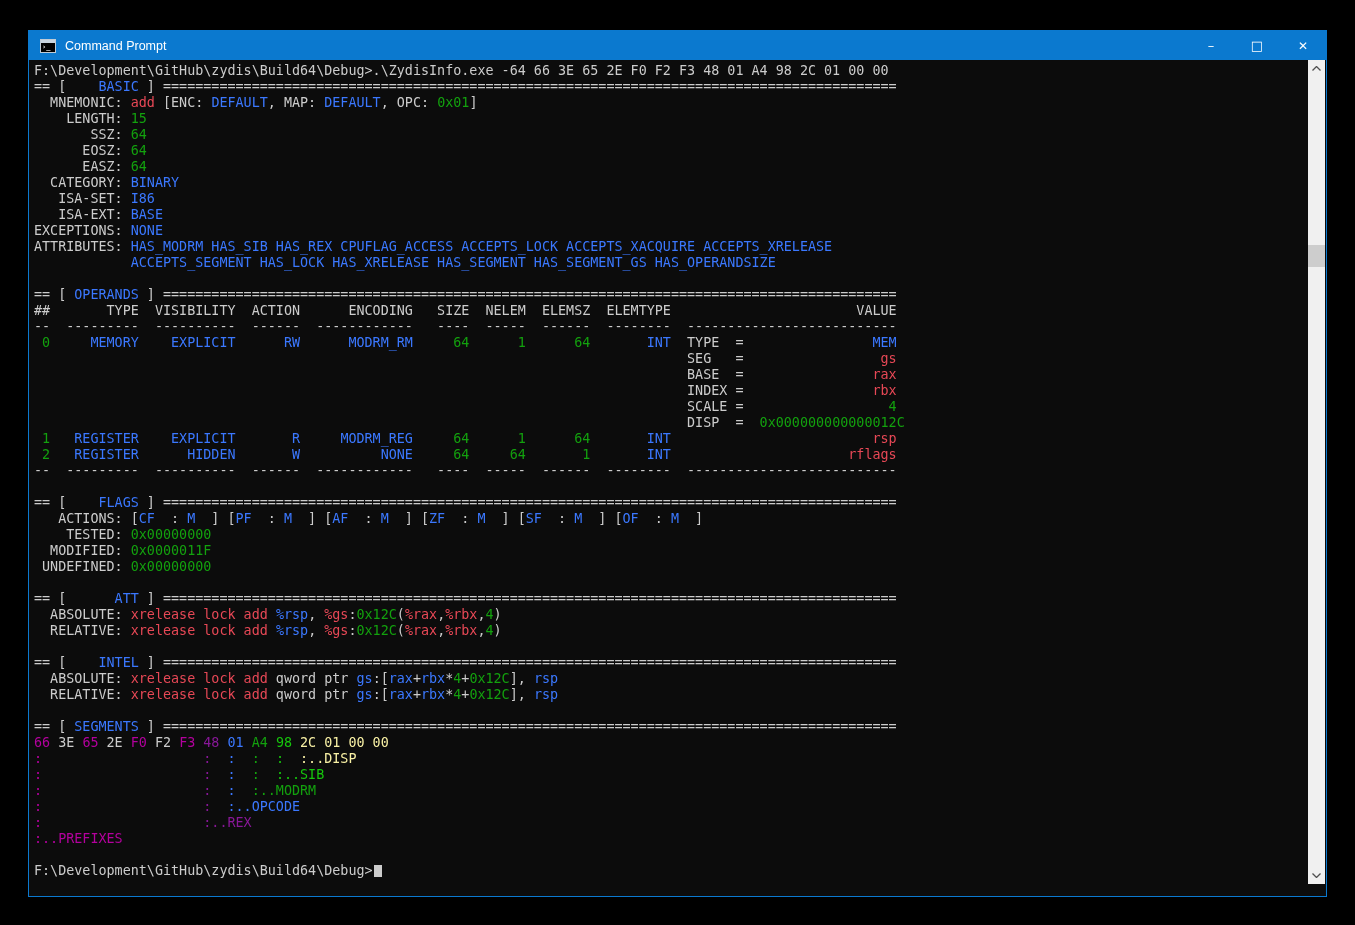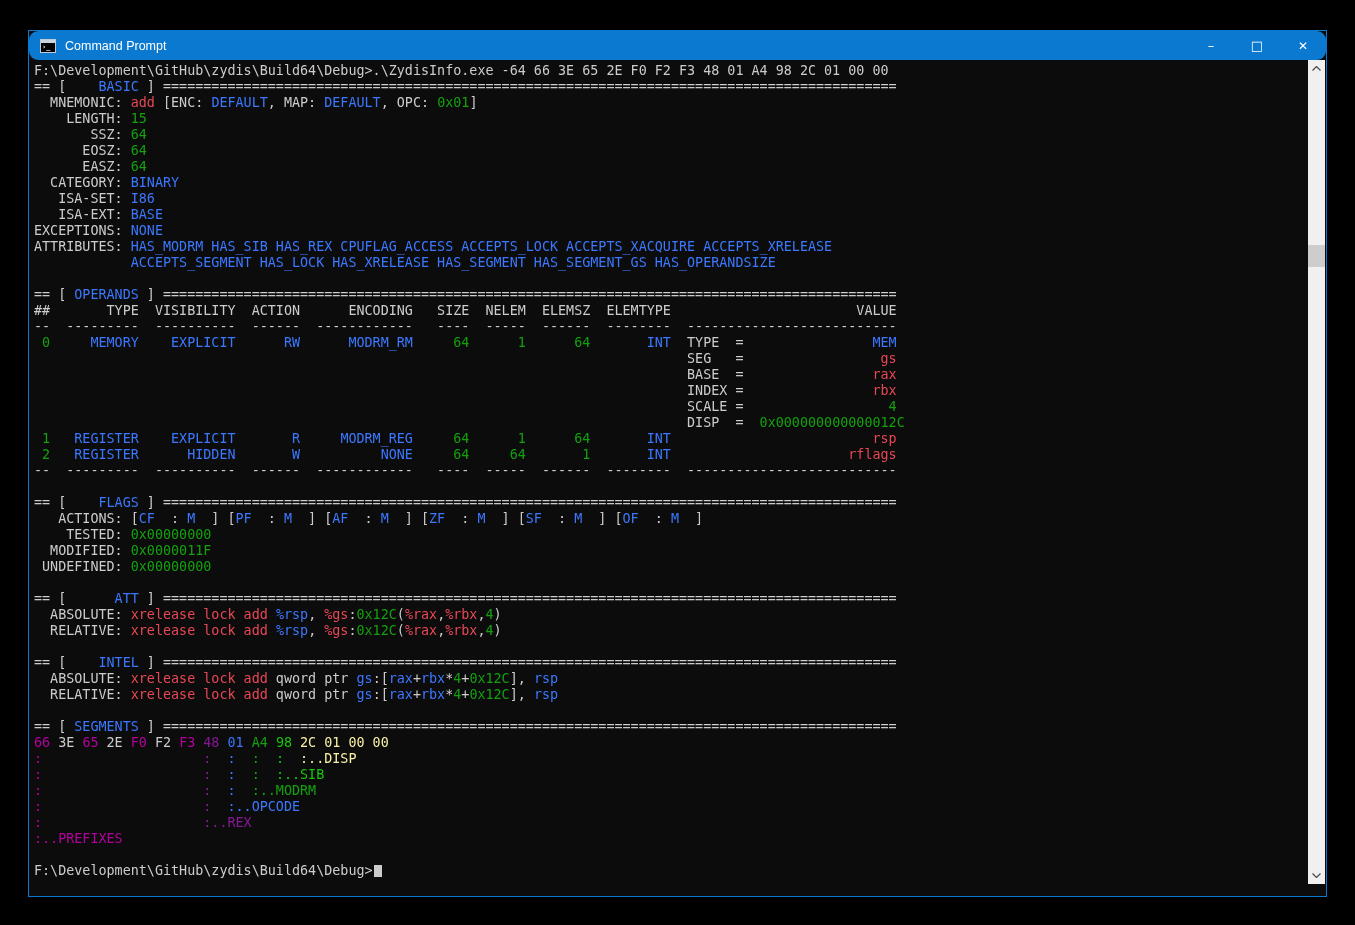--- a/index.html
+++ b/index.html
@@ -34,21 +34,21 @@
     align-items:center;justify-content:center;}
   .sb-btn.up{top:0;}
   .sb-btn.down{bottom:0;}
   .sb-thumb{position:absolute;left:0;width:17px;top:185px;height:22px;background:#CDCDCD;}
 </style>
 </head>
 <body>
 
 <div class="window">
 
-  <div class="titlebar" style="background: rgb(11, 121, 207); border-radius: 9px;">
+  <div class="titlebar" style="background: rgb(11, 121, 207);">
     <span class="cmd-icon"></span>
     <span class="title-text">Command Prompt</span>
     <span class="win-btn">–</span>
     <span class="win-btn">□</span>
     <span class="win-btn close">✕</span>
   </div>
 
   <div class="console" style="background: rgb(12, 12, 12);"><div class="line"><span style="color: rgb(204, 204, 204);">F:\Development\GitHub\zydis\Build64\Debug&gt;.\ZydisInfo.exe -64 66 3E 65 2E F0 F2 F3 48 01 A4 98 2C 01 00 00</span></div><div class="line"><span style="color: rgb(204, 204, 204);">== [</span><span style="color: rgb(59, 120, 255);">    BASIC</span><span style="color: rgb(204, 204, 204);"> ] </span><span style="color: rgb(204, 204, 204);">===========================================================================================</span></div><div class="line"><span style="color: rgb(204, 204, 204);">  MNEMONIC: </span><span style="color: rgb(231, 72, 86);">add</span><span style="color: rgb(204, 204, 204);"> [ENC: </span><span style="color: rgb(59, 120, 255);">DEFAULT</span><span style="color: rgb(204, 204, 204);">, MAP: </span><span style="color: rgb(59, 120, 255);">DEFAULT</span><span style="color: rgb(204, 204, 204);">, OPC: </span><span style="color: rgb(19, 161, 14);">0x01</span><span style="color: rgb(204, 204, 204);">]</span></div><div class="line"><span style="color: rgb(204, 204, 204);">    LENGTH: </span><span style="color: rgb(19, 161, 14);">15</span></div><div class="line"><span style="color: rgb(204, 204, 204);">       SSZ: </span><span style="color: rgb(19, 161, 14);">64</span></div><div class="line"><span style="color: rgb(204, 204, 204);">      EOSZ: </span><span style="color: rgb(19, 161, 14);">64</span></div><div class="line"><span style="color: rgb(204, 204, 204);">      EASZ: </span><span style="color: rgb(19, 161, 14);">64</span></div><div class="line"><span style="color: rgb(204, 204, 204);">  CATEGORY: </span><span style="color: rgb(59, 120, 255);">BINARY</span></div><div class="line"><span style="color: rgb(204, 204, 204);">   ISA-SET: </span><span style="color: rgb(59, 120, 255);">I86</span></div><div class="line"><span style="color: rgb(204, 204, 204);">   ISA-EXT: </span><span style="color: rgb(59, 120, 255);">BASE</span></div><div class="line"><span style="color: rgb(204, 204, 204);">EXCEPTIONS: </span><span style="color: rgb(59, 120, 255);">NONE</span></div><div class="line"><span style="color: rgb(204, 204, 204);">ATTRIBUTES: </span><span style="color: rgb(59, 120, 255);">HAS_MODRM HAS_SIB HAS_REX CPUFLAG_ACCESS ACCEPTS_LOCK ACCEPTS_XACQUIRE ACCEPTS_XRELEASE</span></div><div class="line"><span style="color: rgb(204, 204, 204);">            </span><span style="color: rgb(59, 120, 255);">ACCEPTS_SEGMENT HAS_LOCK HAS_XRELEASE HAS_SEGMENT HAS_SEGMENT_GS HAS_OPERANDSIZE</span></div><div class="line"></div><div class="line"><span style="color: rgb(204, 204, 204);">== [</span><span style="color: rgb(59, 120, 255);"> OPERANDS</span><span style="color: rgb(204, 204, 204);"> ] </span><span style="color: rgb(204, 204, 204);">===========================================================================================</span></div><div class="line"><span style="color: rgb(204, 204, 204);">##</span><span style="color: rgb(204, 204, 204);">       </span><span style="color: rgb(204, 204, 204);">TYPE  VISIBILITY  ACTION</span><span style="color: rgb(204, 204, 204);">      </span><span style="color: rgb(204, 204, 204);">ENCODING   SIZE  NELEM  ELEMSZ  ELEMTYPE</span><span style="color: rgb(204, 204, 204);">                       </span><span style="color: rgb(204, 204, 204);">VALUE</span></div><div class="line"><span style="color: rgb(204, 204, 204);">--  ---------  ----------  ------  ------------   ----  -----  ------  --------  --------------------------</span></div><div class="line"><span style="color: rgb(19, 161, 14);"> 0</span><span style="color: rgb(204, 204, 204);">     </span><span style="color: rgb(59, 120, 255);">MEMORY</span><span style="color: rgb(204, 204, 204);">    </span><span style="color: rgb(59, 120, 255);">EXPLICIT</span><span style="color: rgb(204, 204, 204);">      </span><span style="color: rgb(59, 120, 255);">RW</span><span style="color: rgb(204, 204, 204);">      </span><span style="color: rgb(59, 120, 255);">MODRM_RM</span><span style="color: rgb(204, 204, 204);">     </span><span style="color: rgb(19, 161, 14);">64</span><span style="color: rgb(204, 204, 204);">      </span><span style="color: rgb(19, 161, 14);">1</span><span style="color: rgb(204, 204, 204);">      </span><span style="color: rgb(19, 161, 14);">64</span><span style="color: rgb(204, 204, 204);">       </span><span style="color: rgb(59, 120, 255);">INT</span><span style="color: rgb(204, 204, 204);">  TYPE  =</span><span style="color: rgb(204, 204, 204);">                </span><span style="color: rgb(59, 120, 255);">MEM</span></div><div class="line"><span style="color: rgb(204, 204, 204);">                                                                                 </span><span style="color: rgb(204, 204, 204);">SEG   =</span><span style="color: rgb(204, 204, 204);">                 </span><span style="color: rgb(231, 72, 86);">gs</span></div><div class="line"><span style="color: rgb(204, 204, 204);">                                                                                 </span><span style="color: rgb(204, 204, 204);">BASE  =</span><span style="color: rgb(204, 204, 204);">                </span><span style="color: rgb(231, 72, 86);">rax</span></div><div class="line"><span style="color: rgb(204, 204, 204);">                                                                                 </span><span style="color: rgb(204, 204, 204);">INDEX =</span><span style="color: rgb(204, 204, 204);">                </span><span style="color: rgb(231, 72, 86);">rbx</span></div><div class="line"><span style="color: rgb(204, 204, 204);">                                                                                 </span><span style="color: rgb(204, 204, 204);">SCALE =</span><span style="color: rgb(204, 204, 204);">                  </span><span style="color: rgb(19, 161, 14);">4</span></div><div class="line"><span style="color: rgb(204, 204, 204);">                                                                                 </span><span style="color: rgb(204, 204, 204);">DISP  =</span><span style="color: rgb(204, 204, 204);">  </span><span style="color: rgb(19, 161, 14);">0x000000000000012C</span></div><div class="line"><span style="color: rgb(19, 161, 14);"> 1</span><span style="color: rgb(204, 204, 204);">   </span><span style="color: rgb(59, 120, 255);">REGISTER</span><span style="color: rgb(204, 204, 204);">    </span><span style="color: rgb(59, 120, 255);">EXPLICIT</span><span style="color: rgb(204, 204, 204);">       </span><span style="color: rgb(59, 120, 255);">R</span><span style="color: rgb(204, 204, 204);">     </span><span style="color: rgb(59, 120, 255);">MODRM_REG</span><span style="color: rgb(204, 204, 204);">     </span><span style="color: rgb(19, 161, 14);">64</span><span style="color: rgb(204, 204, 204);">      </span><span style="color: rgb(19, 161, 14);">1</span><span style="color: rgb(204, 204, 204);">      </span><span style="color: rgb(19, 161, 14);">64</span><span style="color: rgb(204, 204, 204);">       </span><span style="color: rgb(59, 120, 255);">INT</span><span style="color: rgb(204, 204, 204);">                         </span><span style="color: rgb(231, 72, 86);">rsp</span></div><div class="line"><span style="color: rgb(19, 161, 14);"> 2</span><span style="color: rgb(204, 204, 204);">   </span><span style="color: rgb(59, 120, 255);">REGISTER</span><span style="color: rgb(204, 204, 204);">      </span><span style="color: rgb(59, 120, 255);">HIDDEN</span><span style="color: rgb(204, 204, 204);">       </span><span style="color: rgb(59, 120, 255);">W</span><span style="color: rgb(204, 204, 204);">          </span><span style="color: rgb(59, 120, 255);">NONE</span><span style="color: rgb(204, 204, 204);">     </span><span style="color: rgb(19, 161, 14);">64</span><span style="color: rgb(204, 204, 204);">     </span><span style="color: rgb(19, 161, 14);">64</span><span style="color: rgb(204, 204, 204);">       </span><span style="color: rgb(19, 161, 14);">1</span><span style="color: rgb(204, 204, 204);">       </span><span style="color: rgb(59, 120, 255);">INT</span><span style="color: rgb(204, 204, 204);">                      </span><span style="color: rgb(231, 72, 86);">rflags</span></div><div class="line"><span style="color: rgb(204, 204, 204);">--  ---------  ----------  ------  ------------   ----  -----  ------  --------  --------------------------</span></div><div class="line"></div><div class="line"><span style="color: rgb(204, 204, 204);">== [</span><span style="color: rgb(59, 120, 255);">    FLAGS</span><span style="color: rgb(204, 204, 204);"> ] </span><span style="color: rgb(204, 204, 204);">===========================================================================================</span></div><div class="line"><span style="color: rgb(204, 204, 204);">   ACTIONS: [</span><span style="color: rgb(59, 120, 255);">CF</span><span style="color: rgb(204, 204, 204);">  : </span><span style="color: rgb(59, 120, 255);">M</span><span style="color: rgb(204, 204, 204);">  ] [</span><span style="color: rgb(59, 120, 255);">PF</span><span style="color: rgb(204, 204, 204);">  : </span><span style="color: rgb(59, 120, 255);">M</span><span style="color: rgb(204, 204, 204);">  ] [</span><span style="color: rgb(59, 120, 255);">AF</span><span style="color: rgb(204, 204, 204);">  : </span><span style="color: rgb(59, 120, 255);">M</span><span style="color: rgb(204, 204, 204);">  ] [</span><span style="color: rgb(59, 120, 255);">ZF</span><span style="color: rgb(204, 204, 204);">  : </span><span style="color: rgb(59, 120, 255);">M</span><span style="color: rgb(204, 204, 204);">  ] [</span><span style="color: rgb(59, 120, 255);">SF</span><span style="color: rgb(204, 204, 204);">  : </span><span style="color: rgb(59, 120, 255);">M</span><span style="color: rgb(204, 204, 204);">  ] [</span><span style="color: rgb(59, 120, 255);">OF</span><span style="color: rgb(204, 204, 204);">  : </span><span style="color: rgb(59, 120, 255);">M</span><span style="color: rgb(204, 204, 204);">  ]</span></div><div class="line"><span style="color: rgb(204, 204, 204);">    TESTED: </span><span style="color: rgb(19, 161, 14);">0x00000000</span></div><div class="line"><span style="color: rgb(204, 204, 204);">  MODIFIED: </span><span style="color: rgb(19, 161, 14);">0x0000011F</span></div><div class="line"><span style="color: rgb(204, 204, 204);"> UNDEFINED: </span><span style="color: rgb(19, 161, 14);">0x00000000</span></div><div class="line"></div><div class="line"><span style="color: rgb(204, 204, 204);">== [</span><span style="color: rgb(59, 120, 255);">      ATT</span><span style="color: rgb(204, 204, 204);"> ] </span><span style="color: rgb(204, 204, 204);">===========================================================================================</span></div><div class="line"><span style="color: rgb(204, 204, 204);">  ABSOLUTE: </span><span style="color: rgb(231, 72, 86);">xrelease lock add</span><span style="color: rgb(204, 204, 204);"> </span><span style="color: rgb(59, 120, 255);">%rsp</span><span style="color: rgb(204, 204, 204);">, </span><span style="color: rgb(231, 72, 86);">%gs</span><span style="color: rgb(204, 204, 204);">:</span><span style="color: rgb(19, 161, 14);">0x12C</span><span style="color: rgb(204, 204, 204);">(</span><span style="color: rgb(231, 72, 86);">%rax</span><span style="color: rgb(204, 204, 204);">,</span><span style="color: rgb(231, 72, 86);">%rbx</span><span style="color: rgb(204, 204, 204);">,</span><span style="color: rgb(19, 161, 14);">4</span><span style="color: rgb(204, 204, 204);">)</span></div><div class="line"><span style="color: rgb(204, 204, 204);">  RELATIVE: </span><span style="color: rgb(231, 72, 86);">xrelease lock add</span><span style="color: rgb(204, 204, 204);"> </span><span style="color: rgb(59, 120, 255);">%rsp</span><span style="color: rgb(204, 204, 204);">, </span><span style="color: rgb(231, 72, 86);">%gs</span><span style="color: rgb(204, 204, 204);">:</span><span style="color: rgb(19, 161, 14);">0x12C</span><span style="color: rgb(204, 204, 204);">(</span><span style="color: rgb(231, 72, 86);">%rax</span><span style="color: rgb(204, 204, 204);">,</span><span style="color: rgb(231, 72, 86);">%rbx</span><span style="color: rgb(204, 204, 204);">,</span><span style="color: rgb(19, 161, 14);">4</span><span style="color: rgb(204, 204, 204);">)</span></div><div class="line"></div><div class="line"><span style="color: rgb(204, 204, 204);">== [</span><span style="color: rgb(59, 120, 255);">    INTEL</span><span style="color: rgb(204, 204, 204);"> ] </span><span style="color: rgb(204, 204, 204);">===========================================================================================</span></div><div class="line"><span style="color: rgb(204, 204, 204);">  ABSOLUTE: </span><span style="color: rgb(231, 72, 86);">xrelease lock add</span><span style="color: rgb(204, 204, 204);"> qword ptr </span><span style="color: rgb(59, 120, 255);">gs</span><span style="color: rgb(204, 204, 204);">:[</span><span style="color: rgb(59, 120, 255);">rax</span><span style="color: rgb(204, 204, 204);">+</span><span style="color: rgb(59, 120, 255);">rbx</span><span style="color: rgb(204, 204, 204);">*</span><span style="color: rgb(19, 161, 14);">4</span><span style="color: rgb(204, 204, 204);">+</span><span style="color: rgb(19, 161, 14);">0x12C</span><span style="color: rgb(204, 204, 204);">], </span><span style="color: rgb(59, 120, 255);">rsp</span></div><div class="line"><span style="color: rgb(204, 204, 204);">  RELATIVE: </span><span style="color: rgb(231, 72, 86);">xrelease lock add</span><span style="color: rgb(204, 204, 204);"> qword ptr </span><span style="color: rgb(59, 120, 255);">gs</span><span style="color: rgb(204, 204, 204);">:[</span><span style="color: rgb(59, 120, 255);">rax</span><span style="color: rgb(204, 204, 204);">+</span><span style="color: rgb(59, 120, 255);">rbx</span><span style="color: rgb(204, 204, 204);">*</span><span style="color: rgb(19, 161, 14);">4</span><span style="color: rgb(204, 204, 204);">+</span><span style="color: rgb(19, 161, 14);">0x12C</span><span style="color: rgb(204, 204, 204);">], </span><span style="color: rgb(59, 120, 255);">rsp</span></div><div class="line"></div><div class="line"><span style="color: rgb(204, 204, 204);">== [</span><span style="color: rgb(59, 120, 255);"> SEGMENTS</span><span style="color: rgb(204, 204, 204);"> ] </span><span style="color: rgb(204, 204, 204);">===========================================================================================</span></div><div class="line"><span style="color: rgb(180, 0, 158);">66</span><span style="color: rgb(204, 204, 204);"> 3E </span><span style="color: rgb(180, 0, 158);">65</span><span style="color: rgb(204, 204, 204);"> 2E </span><span style="color: rgb(180, 0, 158);">F0</span><span style="color: rgb(204, 204, 204);"> F2 </span><span style="color: rgb(180, 0, 158);">F3</span><span style="color: rgb(204, 204, 204);"> </span><span style="color: rgb(136, 23, 152);">48</span><span style="color: rgb(204, 204, 204);"> </span><span style="color: rgb(59, 120, 255);">01</span><span style="color: rgb(204, 204, 204);"> </span><span style="color: rgb(19, 161, 14);">A4</span><span style="color: rgb(204, 204, 204);"> </span><span style="color: rgb(22, 198, 12);">98</span><span style="color: rgb(204, 204, 204);"> </span><span style="color: rgb(249, 241, 165);">2C 01 00 00</span></div><div class="line"><span style="color: rgb(180, 0, 158);">:</span><span style="color: rgb(204, 204, 204);">                    </span><span style="color: rgb(136, 23, 152);">:</span><span style="color: rgb(204, 204, 204);">  </span><span style="color: rgb(59, 120, 255);">:</span><span style="color: rgb(204, 204, 204);">  </span><span style="color: rgb(19, 161, 14);">:</span><span style="color: rgb(204, 204, 204);">  </span><span style="color: rgb(22, 198, 12);">:</span><span style="color: rgb(204, 204, 204);">  </span><span style="color: rgb(249, 241, 165);">:..DISP</span></div><div class="line"><span style="color: rgb(180, 0, 158);">:</span><span style="color: rgb(204, 204, 204);">                    </span><span style="color: rgb(136, 23, 152);">:</span><span style="color: rgb(204, 204, 204);">  </span><span style="color: rgb(59, 120, 255);">:</span><span style="color: rgb(204, 204, 204);">  </span><span style="color: rgb(19, 161, 14);">:</span><span style="color: rgb(204, 204, 204);">  </span><span style="color: rgb(22, 198, 12);">:..SIB</span></div><div class="line"><span style="color: rgb(180, 0, 158);">:</span><span style="color: rgb(204, 204, 204);">                    </span><span style="color: rgb(136, 23, 152);">:</span><span style="color: rgb(204, 204, 204);">  </span><span style="color: rgb(59, 120, 255);">:</span><span style="color: rgb(204, 204, 204);">  </span><span style="color: rgb(19, 161, 14);">:..MODRM</span></div><div class="line"><span style="color: rgb(180, 0, 158);">:</span><span style="color: rgb(204, 204, 204);">                    </span><span style="color: rgb(136, 23, 152);">:</span><span style="color: rgb(204, 204, 204);">  </span><span style="color: rgb(59, 120, 255);">:..OPCODE</span></div><div class="line"><span style="color: rgb(180, 0, 158);">:</span><span style="color: rgb(204, 204, 204);">                    </span><span style="color: rgb(136, 23, 152);">:..REX</span></div><div class="line"><span style="color: rgb(180, 0, 158);">:..PREFIXES</span></div><div class="line"></div><div class="line"><span style="color: rgb(204, 204, 204);">F:\Development\GitHub\zydis\Build64\Debug&gt;</span><span class="cursor"></span></div></div>
 
   <div class="scrollbar" style="background: rgb(240, 240, 240);">

